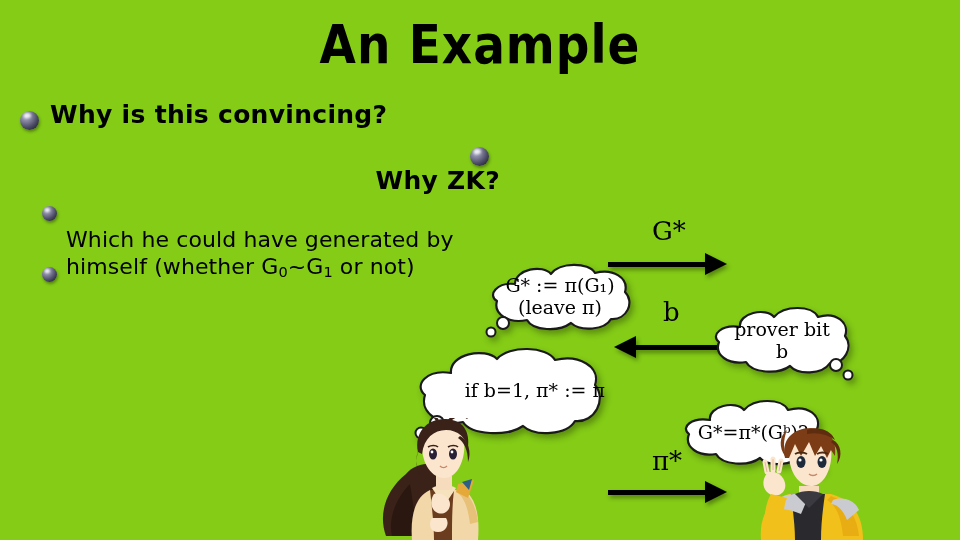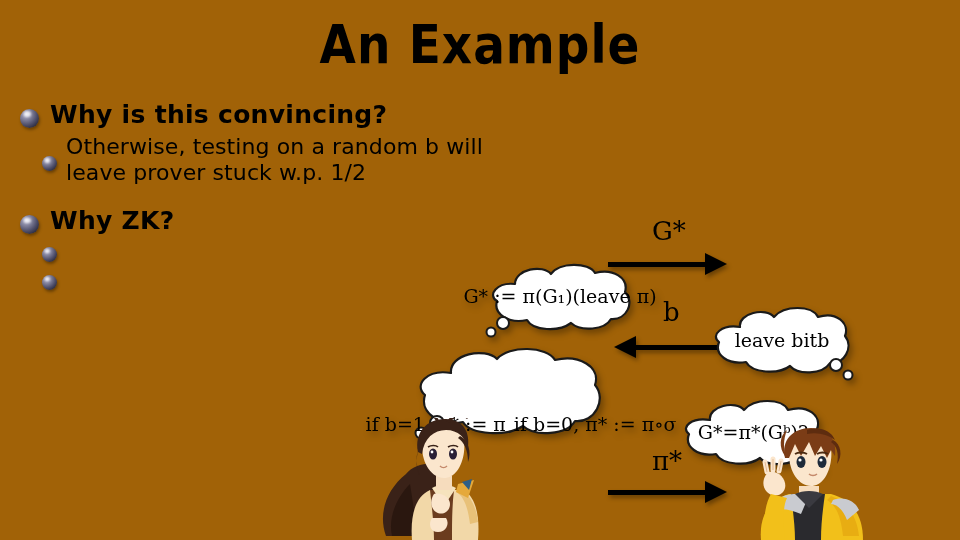--- a/index.html
+++ b/index.html
@@ -4,21 +4,21 @@
 <style>
   html, body {
     margin: 0;
     padding: 0;
     background: #ffffff;
   }
   #slide {
     position: relative;
     width: 960px;
     height: 540px;
-    background: #a16207;
+    background: #84cc16;
     overflow: hidden;
     font-family: "DejaVu Sans", sans-serif;
   }
 
   
   #slide-title {
     position: absolute;
     top: 14px;
     left: 0;
     width: 960px;
@@ -34,21 +34,21 @@
 
   
   #bullets {
     position: absolute;
     left: 20px;
     top: 100px;
     width: 480px;
   }
   .bullet-row {
     display: flex;
-    align-items: center;
+    align-items: flex-end;
     margin-bottom: 6px;
   }
   .bullet-row.level1 { margin-left: 0px; margin-bottom: 4px; }
   .bullet-row.level2 { margin-left: 22px; margin-bottom: 6px; }
 
   .sphere {
     flex: 0 0 auto;
     border-radius: 50%;
     background:
       radial-gradient(circle at 32% 28%, #c9c9dd 0%, #8e8ea8 22%, #4d4d68 58%, #2b2b3e 80%, #191926 100%);
@@ -124,21 +124,21 @@
   .bubble {
     position: absolute;
     filter: drop-shadow(3px 4px 3px rgba(0,0,0,0.30));
   }
   .bubble svg { display: block; overflow: visible; }
   .bubble-text {
     position: absolute;
     left: 0; top: 0;
     width: 100%; height: 100%;
     display: flex;
-    flex-direction: row;
+    flex-direction: column;
     align-items: center;
     justify-content: center;
     font-family: "DejaVu Serif", serif;
     font-size: 19px;
     color: #000000;
     line-height: 1.18;
     text-align: center;
     pointer-events: none;
   }
   .bubble-text .ln { white-space: nowrap; }
@@ -157,36 +157,33 @@
   <div id="slide-title">An Example</div>
 
   <div id="bullets">
 
     <div class="bullet-row level1">
       <span class="sphere"></span>
       <span class="btext">Why is this convincing?</span>
     </div>
 
 
+
+    <div class="bullet-row level1" style="margin-top:10px;flex-direction:column;">
+      <span class="sphere"></span>
+      <span class="btext">Why ZK?</span>
+    </div>
+
     <div class="bullet-row level2">
       <span class="sphere"></span>
-      <span class="btext">Otherwise, testing on a random b will<br>leave prover stuck w.p. 1/2</span>
-    </div>
-
-    <div class="bullet-row level1" style="margin-top:19px;">
-      <span class="sphere"></span>
-      <span class="btext">Why ZK?</span>
     </div>
 
     <div class="bullet-row level2">
       <span class="sphere"></span>
-    </div>
-
-    <div class="bullet-row level2">
-      <span class="sphere"></span>
+      <span class="btext">Which he could have generated by<br>himself (whether G<sub>0</sub>~G<sub>1</sub> or not)</span>
     </div>
 
   </div>
 
   <div id="diagram">
 
     <div class="arrow-label" style="left:222px; top:26px;">G*</div>
     <div class="arrow-line" style="left:178px; top:72px; width:98px;"></div>
     <div class="arrow-head right" style="left:275px; top:63px;"></div>
 
@@ -217,35 +214,34 @@
       <svg width="190" height="90" viewBox="0 0 190 90" aria-hidden="true">
         <path d="M36 28 C34 9,70 2,82 14 C94 0,132 1,140 15
                  C164 9,186 22,180 40 C192 54,180 78,160 76
                  C152 90,120 92,108 81 C92 92,56 90,48 77
                  C26 82,4 68,10 50 C-2 40,12 24,36 28 Z" fill="#ffffff" stroke="#1a1a1a" stroke-width="2.2" stroke-linejoin="round"></path>
         <circle cx="22" cy="78" r="7" fill="#ffffff" stroke="#1a1a1a" stroke-width="2"></circle>
         <circle cx="6" cy="88" r="5.5" fill="#ffffff" stroke="#1a1a1a" stroke-width="2"></circle>
       </svg>
       <div class="bubble-text left-align">
         <span class="ln">if b=1, π* := π</span>
-        <span class="ln" style="padding-left:8px;">if b=0, π* := π∘σ</span>
       </div>
     </div>
 
     <div class="bubble" style="left:282px; top:115px; width:140px; height:70px;">
       <svg width="140" height="70" viewBox="0 0 140 70" aria-hidden="true">
         <path d="M28 22 C26 8,54 2,62 12 C72 0,100 0,106 12
                  C124 6,138 18,133 31 C142 42,132 60,118 58
                  C110 70,86 70,78 61 C66 70,40 68,34 57
                  C16 60,2 50,7 37 C-2 30,10 19,28 22 Z" fill="#ffffff" stroke="#1a1a1a" stroke-width="2.2" stroke-linejoin="round"></path>
         <circle cx="124" cy="60" r="6" fill="#ffffff" stroke="#1a1a1a" stroke-width="2"></circle>
         <circle cx="136" cy="70" r="4.5" fill="#ffffff" stroke="#1a1a1a" stroke-width="2"></circle>
       </svg>
       <div class="bubble-text">
-        <span class="ln">leave bit</span>
+        <span class="ln">prover bit</span>
         <span class="ln">b</span>
       </div>
     </div>
 
     <div class="bubble" style="left:252px; top:208px; width:142px; height:68px;">
       <svg width="142" height="68" viewBox="0 0 142 68" aria-hidden="true">
         <path d="M28 22 C26 8,54 2,62 12 C72 0,100 0,106 12
                  C126 6,140 18,135 31 C144 42,133 59,119 57
                  C111 68,86 69,78 60 C66 69,40 67,34 56
                  C16 59,2 49,7 36 C-2 29,10 19,28 22 Z" fill="#ffffff" stroke="#1a1a1a" stroke-width="2.2" stroke-linejoin="round"></path>

